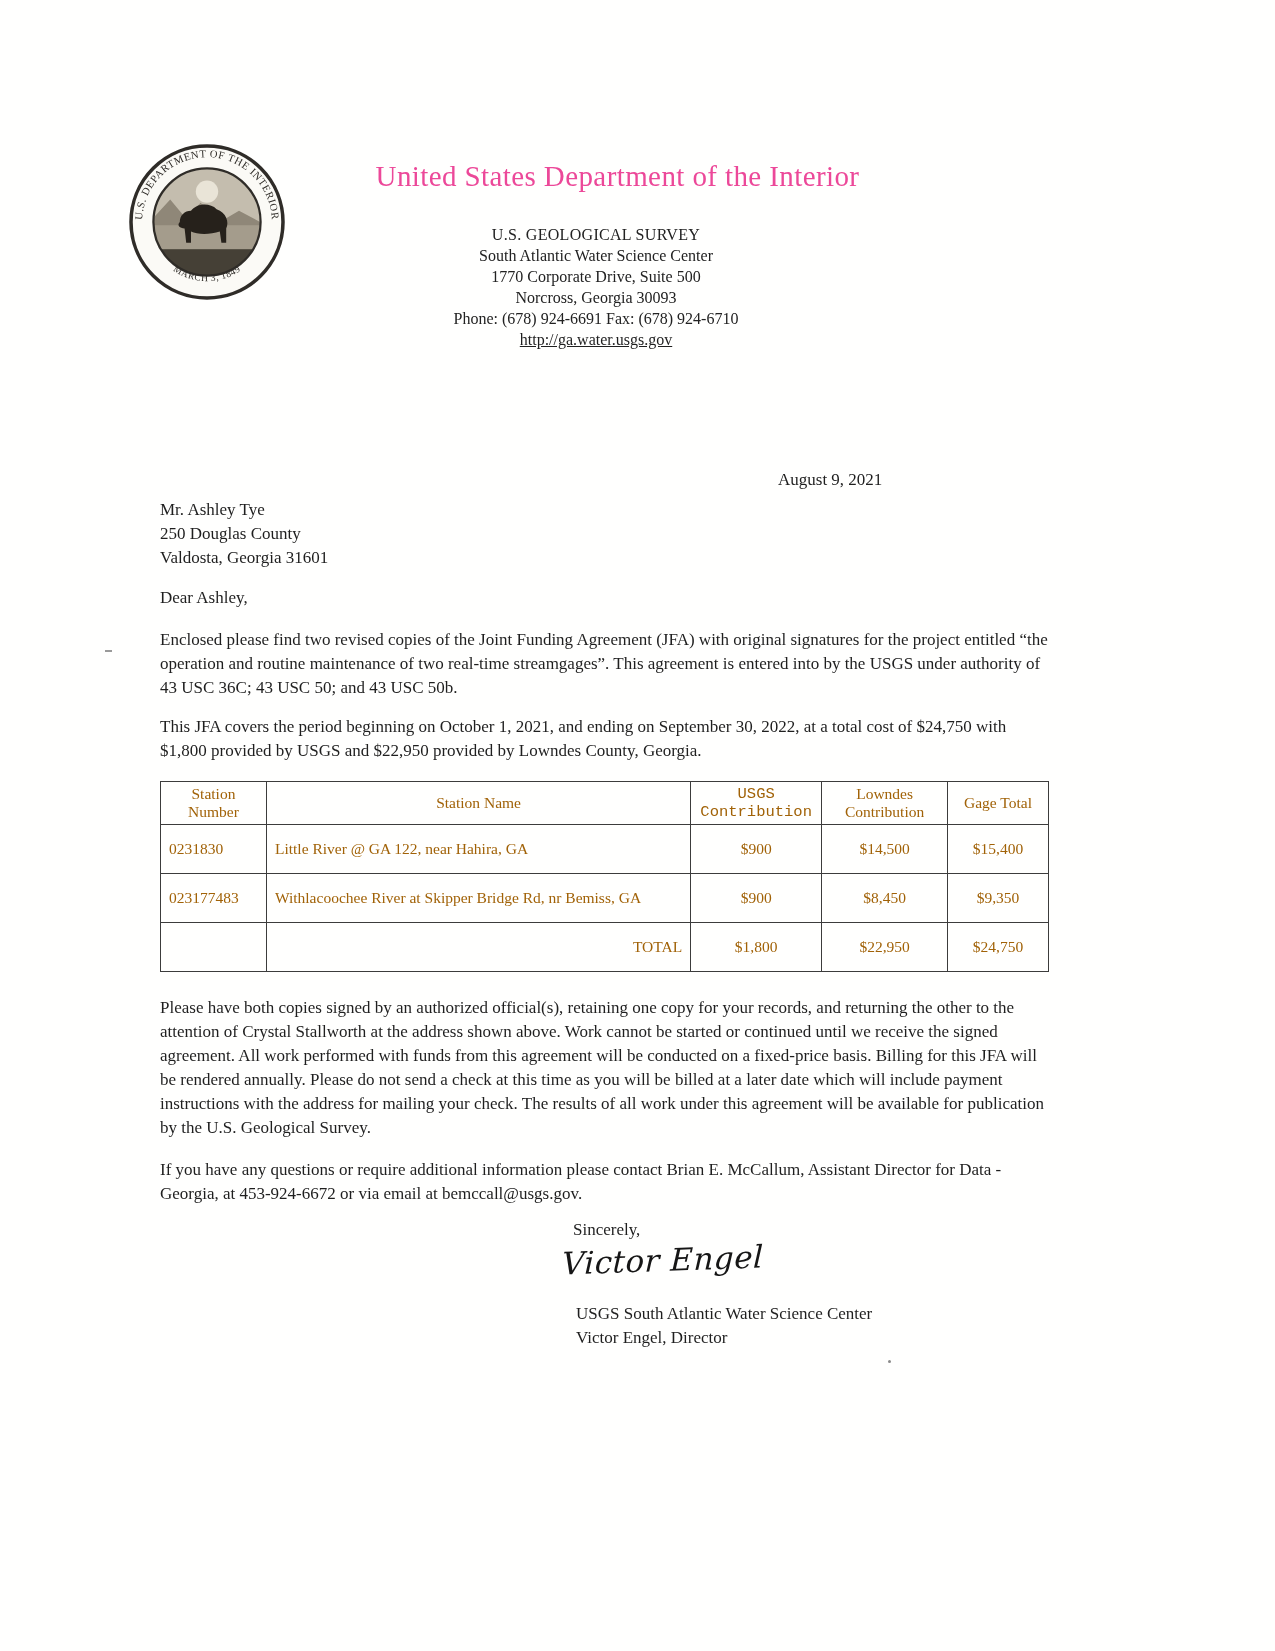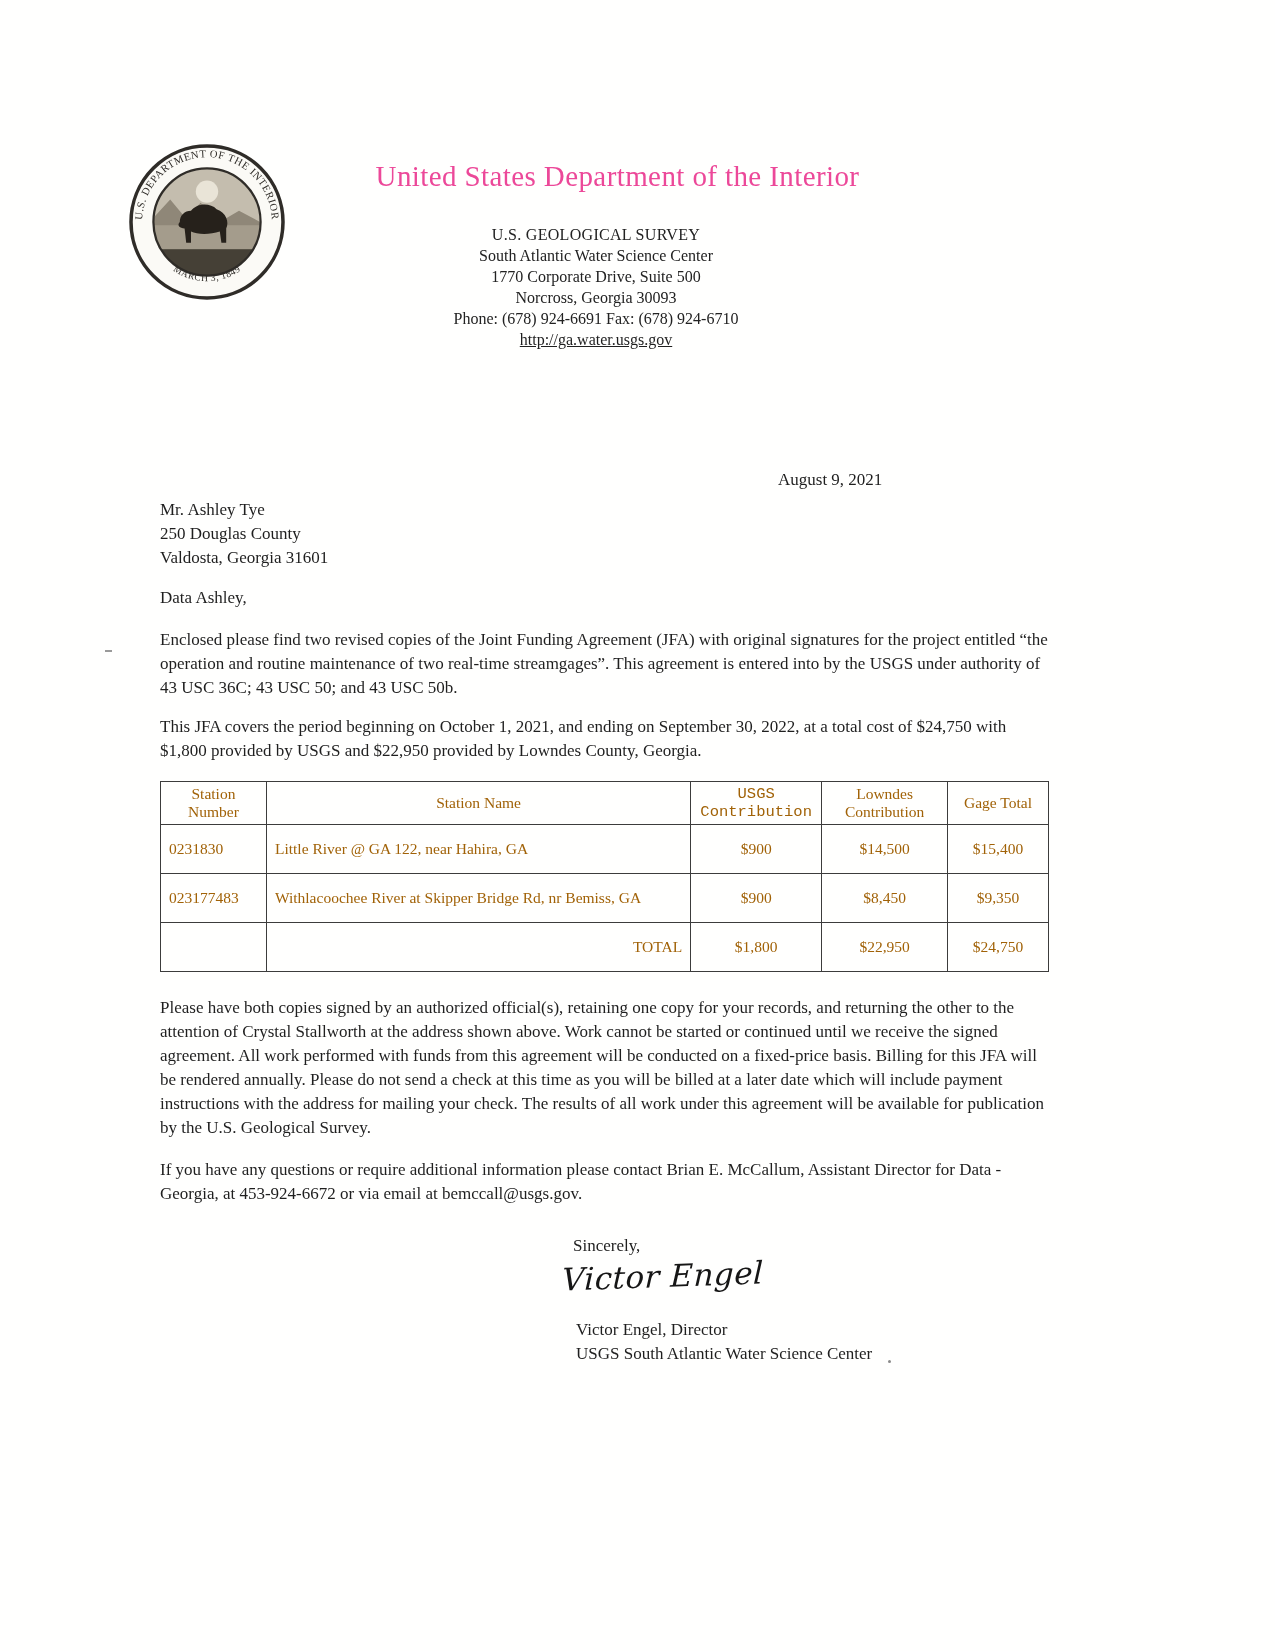--- a/index.html
+++ b/index.html
@@ -34,21 +34,21 @@
   table.funding th, table.funding td { border:1px solid #3c3c3c; padding:12px 8px; font-weight:400; }
   table.funding th { text-align:center; white-space:pre-line; line-height:18px; padding:3px 6px; vertical-align:middle; }
   .col-num { width:106px; } .col-name { width:425px; } .col-usgs { width:131px;font-family:Liberation Mono, monospace; } .col-lowndes { width:126px; } .col-gage { width:101px; }
   td.money { text-align:center; }
   td.name-cell { text-align:left; }
   td.total-label { text-align:right; padding-right:10px; }
   .para.p3 { margin-top:24px; }
   .para.p4 { margin-top:18px; }
 
   
-  .sincerely { margin-top:28px; margin-left:413px; }
+  .sincerely { margin-top:12px; margin-left:413px; }
   .sig-wrap { margin-top:6px; margin-left:402px; height:46px; }
   .signature {
     display:inline-block; font-family:"DejaVu Serif", serif; font-style:italic;
     font-size:31px; letter-spacing:0.5px; transform:rotate(-2deg) skewX(-4deg);
     color:#161616;
   }
   .signer { margin-left:416px; margin-top:8px; }
 
   .artifact-dash { position:absolute; left:105px; top:650px; width:7px; height:2px; background:#9a9a9a; }
   .artifact-dot { position:absolute; left:888px; top:1360px; width:3px; height:3px; border-radius:50%; background:#8a8a8a; }
@@ -98,21 +98,21 @@
 
   <div class="content">
     <div class="date-line">August 9, 2021</div>
 
     <div class="recipient">
       <div>Mr. Ashley Tye</div>
       <div>250 Douglas County</div>
       <div>Valdosta, Georgia 31601</div>
     </div>
 
-    <div class="salutation">Data Ashley,</div>
+    <div class="salutation">Dear Ashley,</div>
 
     <div class="para p1">Enclosed please find two revised copies of the Joint Funding Agreement (JFA) with original signatures for the project entitled “the operation and routine maintenance of two real-time streamgages”.  This agreement is entered into by the USGS under authority of 43 USC 36C; 43 USC 50; and 43 USC 50b.</div>
     <div class="para p2">This JFA covers the period beginning on October 1, 2021, and ending on September 30, 2022, at a total cost of $24,750 with $1,800 provided by USGS and $22,950 provided by Lowndes County, Georgia.</div>
 
     <table class="funding">
       <thead>
         <tr>
           <th class="col-num">Station
 Number</th>
           <th class="col-name">Station Name</th>
@@ -149,21 +149,21 @@
     </table>
 
     <div class="para p3">Please have both copies signed by an authorized official(s), retaining one copy for your records, and returning the other to the attention of Crystal Stallworth at the address shown above. Work cannot be started or continued until we receive the signed agreement. All work performed with funds from this agreement will be conducted on a fixed-price basis. Billing for this JFA will be rendered annually. Please do not send a check at this time as you will be billed at a later date which will include payment instructions with the address for mailing your check. The results of all work under this agreement will be available for publication by the U.S. Geological Survey.</div>
     <div class="para p4">If you have any questions or require additional information please contact Brian E. McCallum, Assistant Director for Data - Georgia, at 453-924-6672 or via email at bemccall@usgs.gov.</div>
 
     <div class="sincerely">Sincerely,</div>
     <div class="sig-wrap">
       <span class="signature">Victor Engel</span>
     </div>
     <div class="signer">
+      <div>USGS South Atlantic Water Science Center</div>
       <div>Victor Engel, Director</div>
-      <div>USGS South Atlantic Water Science Center</div>
     </div>
   </div>
 
   <div class="artifact-dash"></div>
   <div class="artifact-dot"></div>
 
 </div>
 
 </body></html>

